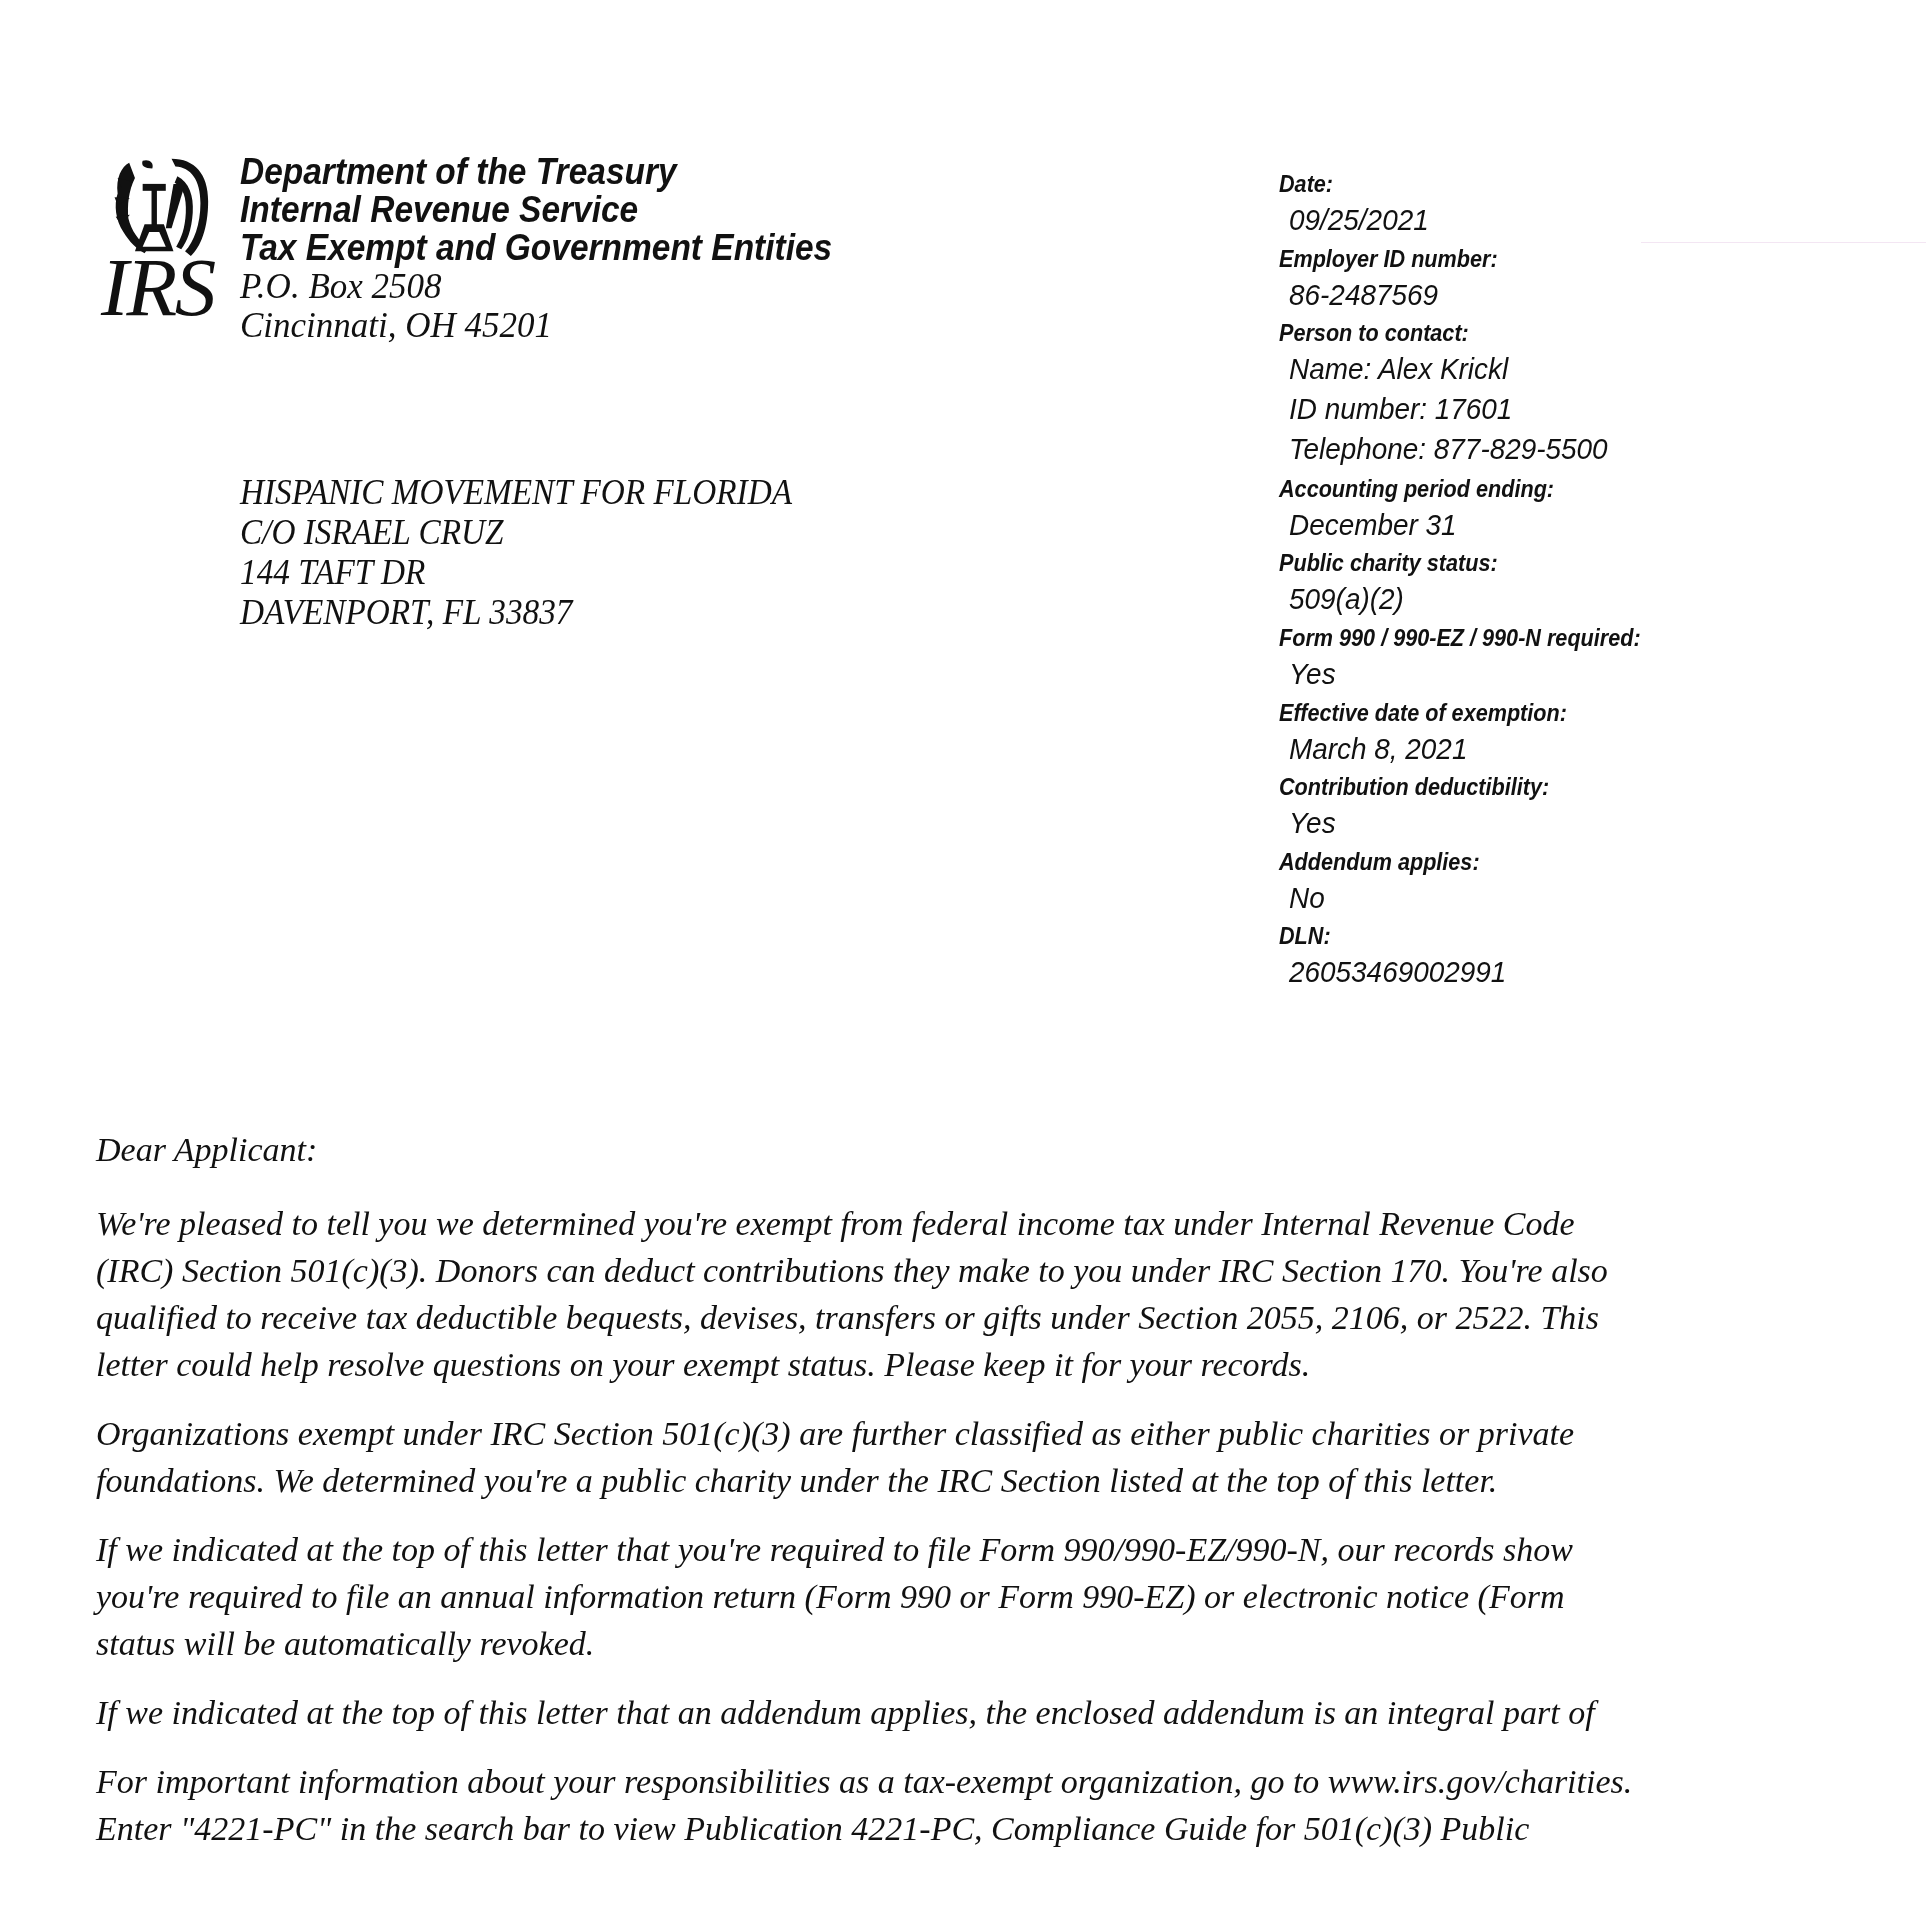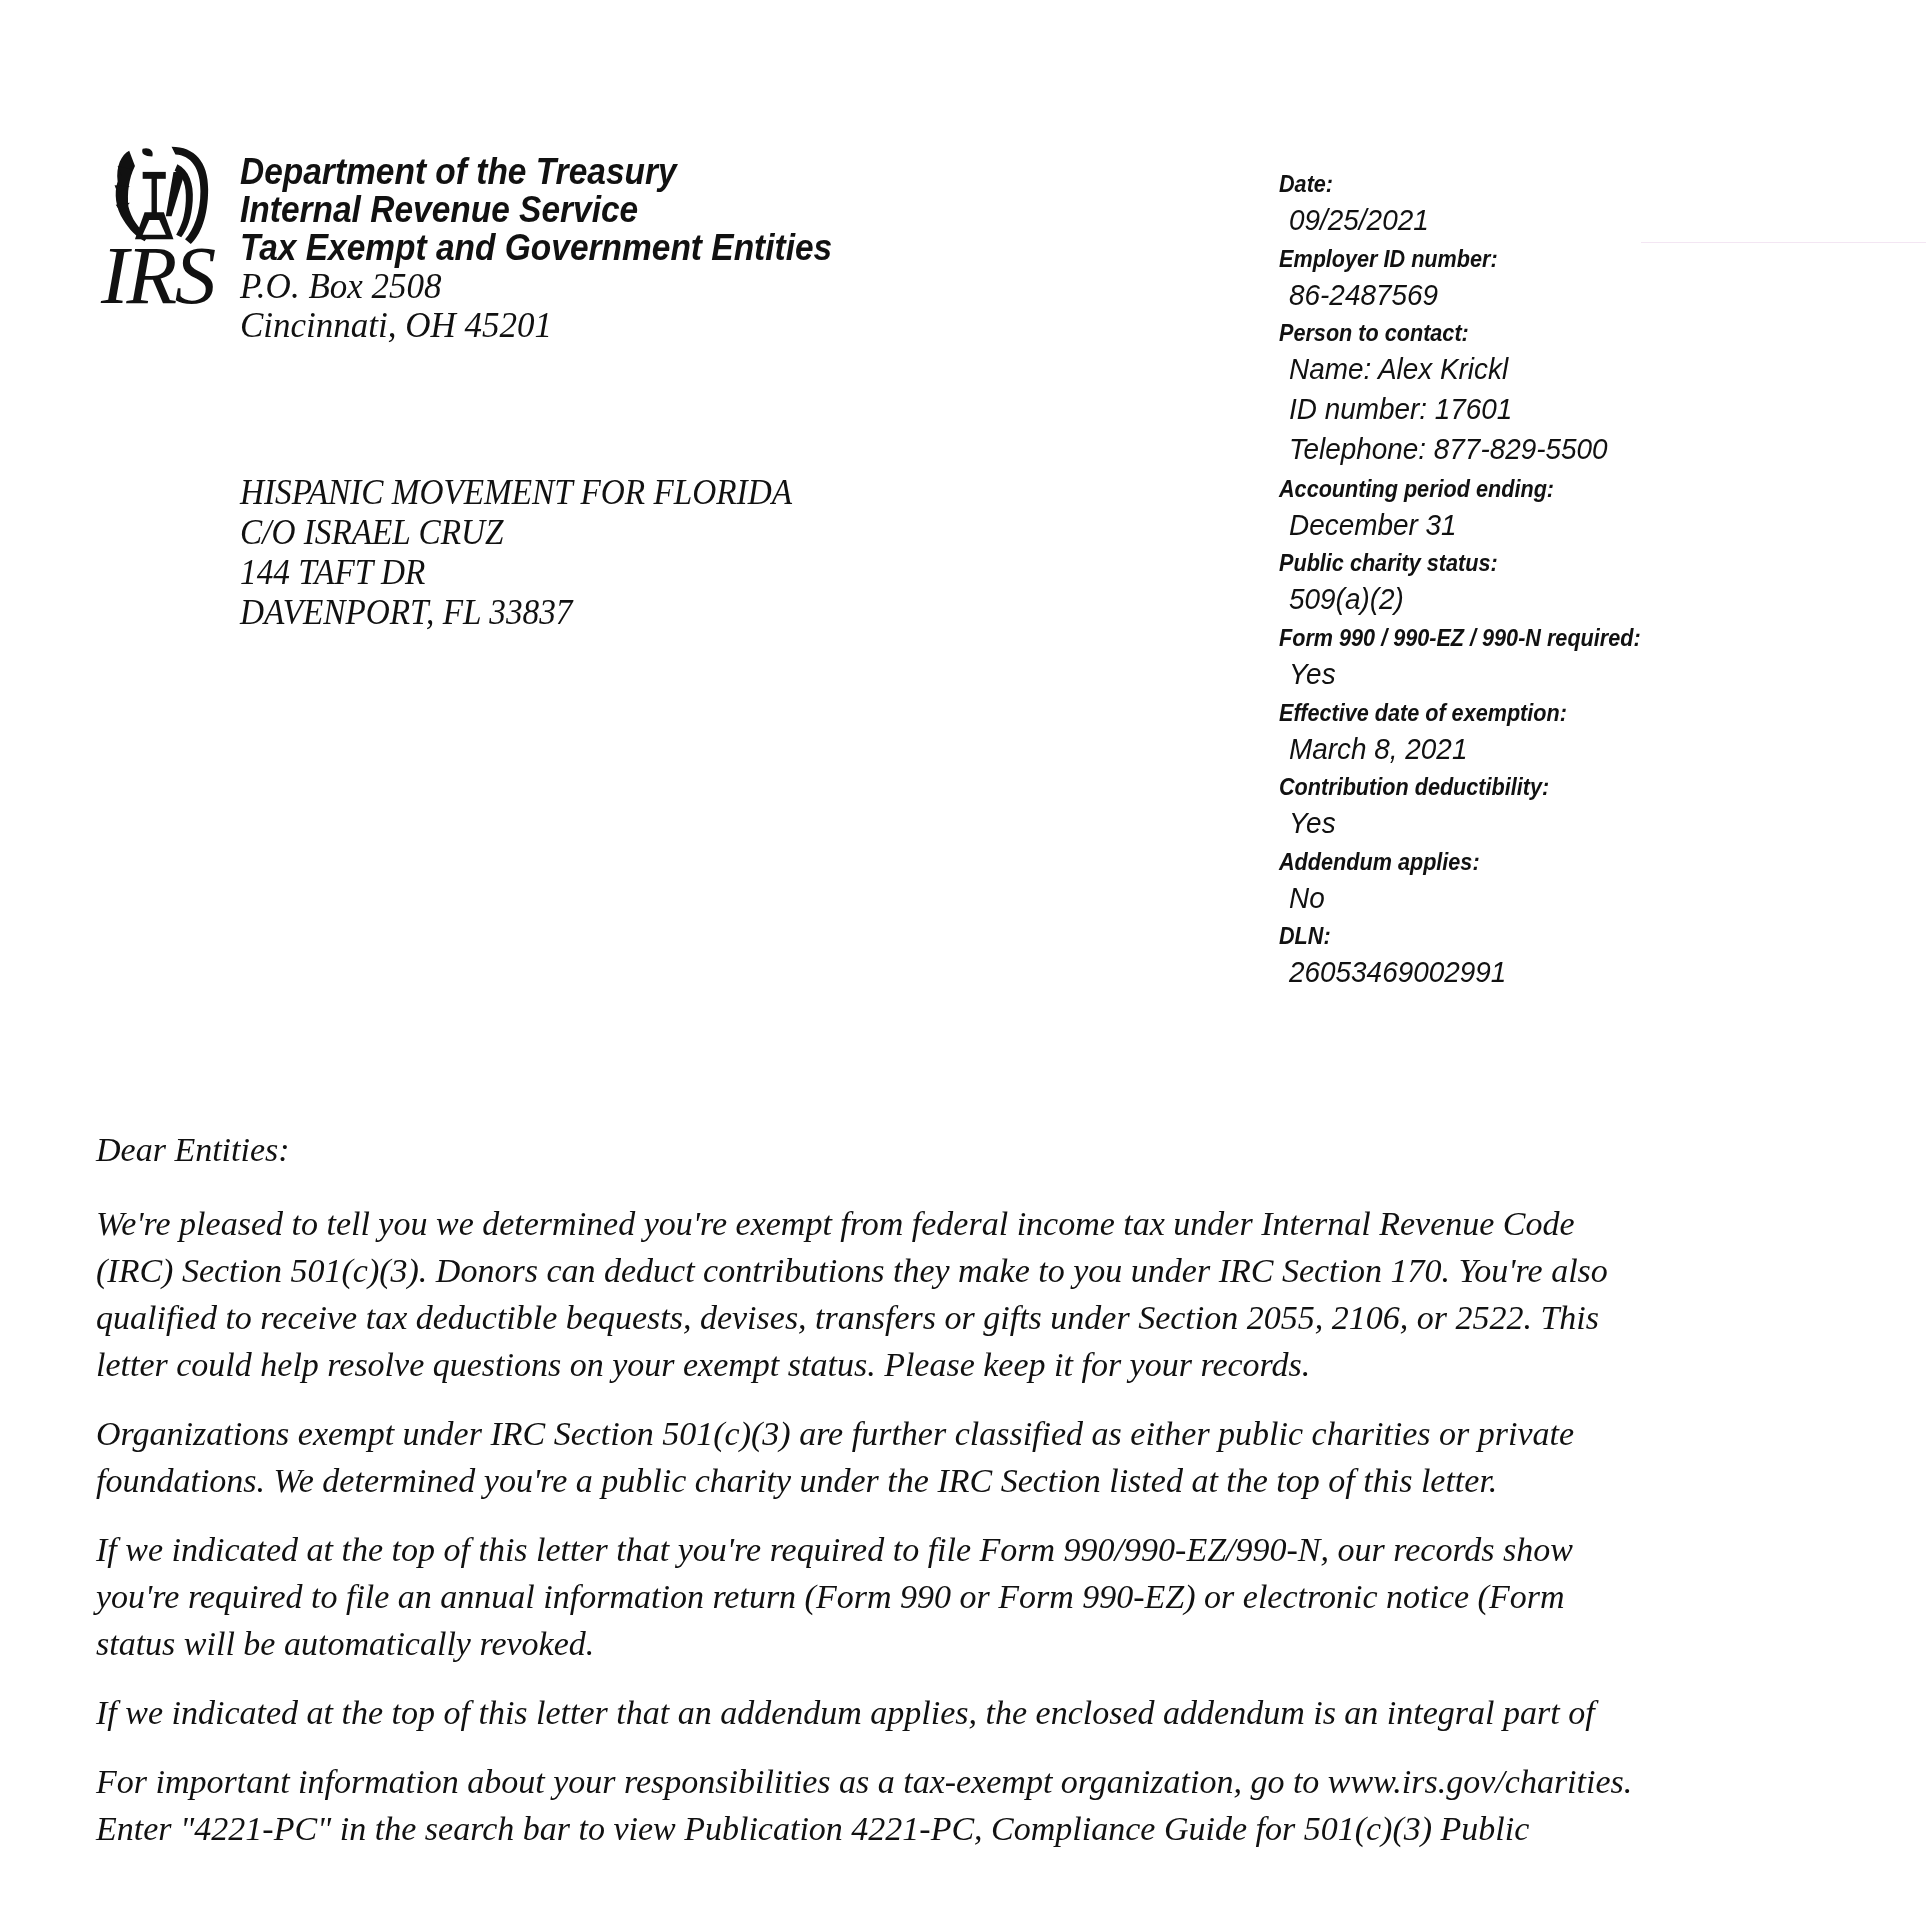--- a/index.html
+++ b/index.html
@@ -1,20 +1,20 @@
 <!DOCTYPE html>
 <html style="font-size:6.2px"><head>
 <meta charset="utf-8">
 <style>
   html, body { margin: 0; padding: 0; background: #ffffff; }
   body { width: 1957px; height: 2533px; position: relative; overflow: hidden; color: #111111; }
   .abs { position: absolute; font-style: italic; }
 
   
-  #logo { left: 98px; top: 139px; width: 116px; height: 169px; }
+  #logo { left: 98px; top: 151px; width: 116px; height: 169px; }
   #logo-emblem { position: absolute; left: 7.7px; top: 3.9px; width: 108px; height: 104px; }
   #logo-text { position: absolute; left: 3.1px; top: 98px; font-family: "Liberation Serif", serif; font-size: 83px; line-height: 77px; letter-spacing: -2.3px; color: #111; }
 
   
   #agency { left: 240px; top: 153px; }
   .agency-bold { font-family: "Liberation Sans", sans-serif; font-weight: bold; font-size: 36px; line-height: 38px; white-space: nowrap; transform: scaleX(0.93); transform-origin: left; }
   .agency-serif { font-family: "Liberation Serif", serif; font-size: 35px; line-height: 39px; white-space: nowrap; }
 
   
   #recipient { left: 240px; top: 473px; }
@@ -113,21 +113,21 @@
     <div class="info-label">Addendum applies:</div>
     <div class="info-value">No</div>
   </div>
   <div class="info-group">
     <div class="info-label">DLN:</div>
     <div class="info-value">26053469002991</div>
   </div>
 </div>
 
 <div id="body" class="abs">
-  <div class="salutation">Dear Entities:</div>
+  <div class="salutation">Dear Applicant:</div>
 
   <p class="para">
     <span class="line">We're pleased to tell you we determined you're exempt from federal income tax under Internal Revenue Code</span>
     <span class="line">(IRC) Section 501(c)(3). Donors can deduct contributions they make to you under IRC Section 170. You're also</span>
     <span class="line">qualified to receive tax deductible bequests, devises, transfers or gifts under Section 2055, 2106, or 2522. This</span>
     <span class="line">letter could help resolve questions on your exempt status. Please keep it for your records.</span>
   </p>
 
   <p class="para">
     <span class="line">Organizations exempt under IRC Section 501(c)(3) are further classified as either public charities or private</span>

